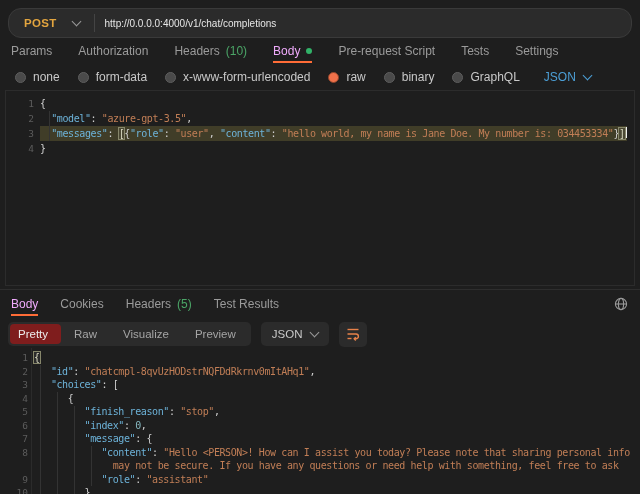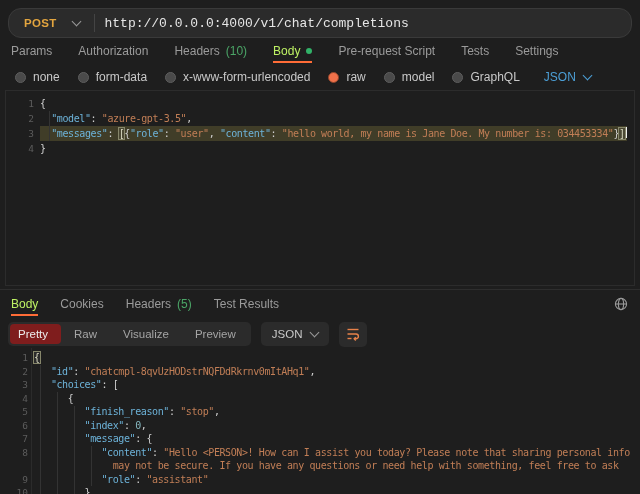--- a/index.html
+++ b/index.html
@@ -11,26 +11,26 @@
   }
   
   .url-bar{position:absolute;left:8px;top:8px;right:8px;height:28px;background:#2b2b2b;
     border:1px solid #3a3a3a;border-radius:13px;display:flex;align-items:center;}
   .method{display:flex;align-items:center;gap:16px;padding:0 14px 0 15px;cursor:pointer;}
   .method-label{color:#e3a53f;font-weight:bold;font-size:11.5px;letter-spacing:.3px;}
   .chev{width:6px;height:6px;border-right:1.5px solid #9a9a9a;border-bottom:1.5px solid #9a9a9a;
     transform:rotate(45deg);margin-top:-3px;}
   .vsep{width:1px;height:18px;background:#444;}
   .url-input{flex:1;background:transparent;border:none;outline:none;color:#e6e6e6;
-    font-size:13px;padding:0 10px;font-family:Liberation Mono, monospace;}
+    font-size:10px;padding:0 10px;font-family:Liberation Sans, sans-serif;}
   
   .req-tabs{position:absolute;top:40px;left:11px;right:10px;height:22px;display:flex;gap:26px;
     align-items:center;font-size:12px;color:#9b9b9b;}
   .tab{display:flex;gap:6px;align-items:center;height:22px;cursor:pointer;position:relative;white-space:nowrap;}
-  .tab.active{color:#bef264;}
+  .tab.active{color:#f0abfc;}
   .tab.active::after{content:"";position:absolute;left:0;right:0;bottom:-1px;height:2px;background:#ff6c37;}
   .tab .count{color:#4ba567;}
   .tab .dot{width:6px;height:6px;border-radius:50%;background:#31b268;}
   
   .body-type-row{position:absolute;top:65px;left:15px;right:8px;height:24px;display:flex;
     align-items:center;gap:18px;font-size:12px;color:#c9c9c9;text-align:right;}
   .radio{display:flex;align-items:center;gap:7px;cursor:pointer;white-space:nowrap;}
   .rb{width:11px;height:11px;border-radius:50%;background:#4a4a4a;border:1px solid #5e5e5e;box-sizing:border-box;}
   .rb.sel{background:#f0714a;border-color:#90462c;}
   .lang-select{display:flex;align-items:center;gap:8px;color:#4c9fd6;font-size:12px;cursor:pointer;margin-left:6px;}
@@ -119,21 +119,21 @@
       <div class="radio">
         <span class="rb"></span>
         <span>x-www-form-urlencoded</span>
       </div>
       <div class="radio">
         <span class="rb sel"></span>
         <span>raw</span>
       </div>
       <div class="radio">
         <span class="rb"></span>
-        <span>model</span>
+        <span>binary</span>
       </div>
       <div class="radio">
         <span class="rb"></span>
         <span>GraphQL</span>
       </div>
       <div class="lang-select">
         <span>JSON</span>
         <span class="chev"></span>
       </div>
     </div>

